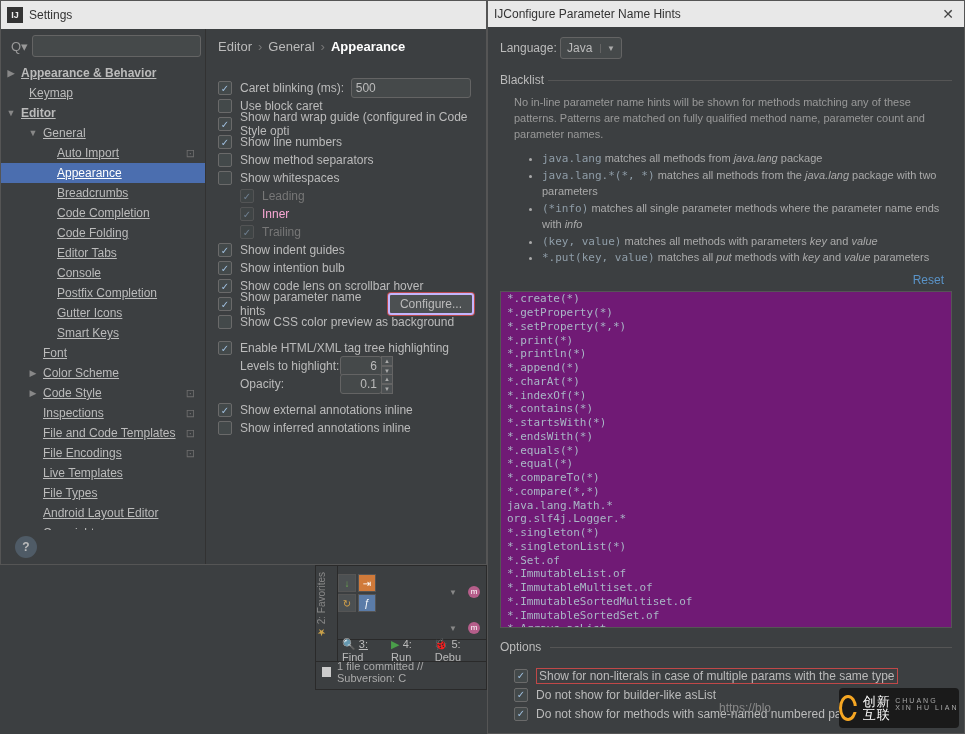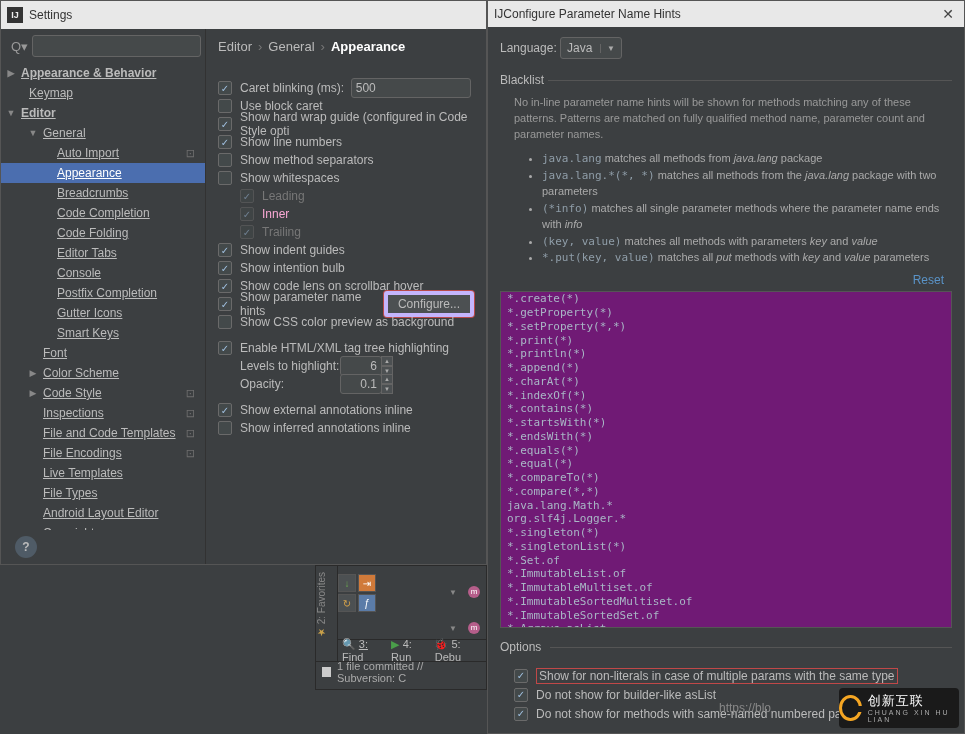--- a/index.html
+++ b/index.html
@@ -38,21 +38,21 @@
 .opt-row { display: flex; align-items: center; height: 18px; margin-bottom: 0; font-size: 12px; }
 .cb { width: 14px; height: 14px; background: #43494a; border: 1px solid #6a6a6a; border-radius: 2px; margin-right: 8px; display: flex; align-items: center; justify-content: center; color: #a0c0e0; font-size: 10px; flex-shrink: 0; }
 .cb.checked::before { content: "✓"; }
 .opt-row .txt { color: #bbb; }
 .sub { margin-left: 22px; }
 .num-input { background: #45494a; border: 1px solid #646464; height: 20px; color: #bbb; padding: 0 4px; font-size: 12px; width: 120px; border-radius: 3px; }
 .num-input.small { width: 42px; text-align: right; }
 .spinner { display: flex; align-items: center; }
 .spinner-btns { display: flex; flex-direction: column; width: 12px; margin-left: -1px; }
 .spinner-btns span { height: 10px; background: #4c5052; border: 1px solid #646464; font-size: 6px; text-align: center; line-height: 8px; color: #aaa; }
-.configure-btn { margin-left: 10px; background: #4c5052; border: 4px solid #c4b5fd; padding: 2px 10px; border-radius: 3px; color: #bbb; font-size: 12px; outline: 2px solid transparent; box-shadow: 0 0 0 1px #b84a4a; }
+.configure-btn { margin-left: 10px; background: #4c5052; border: 2px solid #c4b5fd; padding: 2px 10px; border-radius: 3px; color: #bbb; font-size: 12px; outline: 2px solid transparent; box-shadow: 0 0 0 1px #b84a4a; }
 
 
 .dialog { position: absolute; left: 487px; top: 0; width: 478px; height: 734px; background: #3c3f41; border: 1px solid #555; display: flex; flex-direction: column; }
 .dlg-title { height: 26px; background: #e8e8e8; color: #333; display: flex; align-items: center; padding: 0 6px; font-size: 12px; }
 .dlg-title .close { margin-left: auto; font-size: 14px; color: #444; padding: 0 4px; }
 .dlg-body { padding: 10px 12px; flex: 1; display: flex; flex-direction: column; overflow: hidden; }
 .lang-row { display: flex; align-items: center; margin-bottom: 10px; }
 .lang-row label { width: 60px; }
 .combo { background: #45494a; border: 1px solid #646464; height: 22px; min-width: 62px; display: flex; align-items: center; padding: 0 6px; border-radius: 3px; color: #bbb; }
 .combo .cv { flex: 1; }
@@ -85,21 +85,21 @@
 .ide-strip .statusrow { position: absolute; bottom: 28px; left: 22px; right: 0; height: 22px; background: #3c3f41; border-top: 1px solid #2a2a2a; display: flex; align-items: center; font-size: 11px; padding: 0 4px; gap: 6px; color: #bbb; }
 .ide-strip .statusrow .find { text-decoration: underline; }
 .ide-strip .commitrow { position: absolute; bottom: 8px; left: 0; right: 0; height: 20px; border-top: 1px solid #2a2a2a; display: flex; align-items: center; font-size: 11px; padding: 0 6px; color: #aaa; background: #3c3f41; }
 .ide-strip .sq { width: 10px; height: 10px; background: #ccc; margin-right: 6px; }
 
 .watermark { position: absolute; right: 6px; bottom: 6px; display: flex; align-items: center; gap: 8px; }
 .watermark .url { color: #888; font-size: 12px; margin-right: 60px; }
 .watermark .logo { width: 120px; height: 40px; background: #1a1a1a; color: #fff; display: flex; align-items: center; justify-content: center; font-size: 13px; letter-spacing: 1px; border-radius: 4px; }
 .watermark .logo .cir { width: 26px; height: 26px; border: 3px solid #f5a623; border-radius: 50%; margin-right: 6px; position: relative; }
 .watermark .logo .cir::after { content: ""; position: absolute; right: -3px; top: 8px; width: 6px; height: 6px; background: #1a1a1a; }
-.watermark .logotext { display: flex; flex-direction: column; line-height: 1; }
+.watermark .logotext { display: flex; flex-direction: row; line-height: 1; }
 .watermark .logotext .sub { font-size: 7px; color: #aaa; margin: 2px 0 0 0; letter-spacing: 2px; }
 
 .tri-marker { color: #888; font-size: 8px; margin-right: 8px; }
 </style>
 </head>
 <body>
 
 <div class="settings-window">
   <div class="titlebar">
     <span class="ij-icon">IJ</span>

